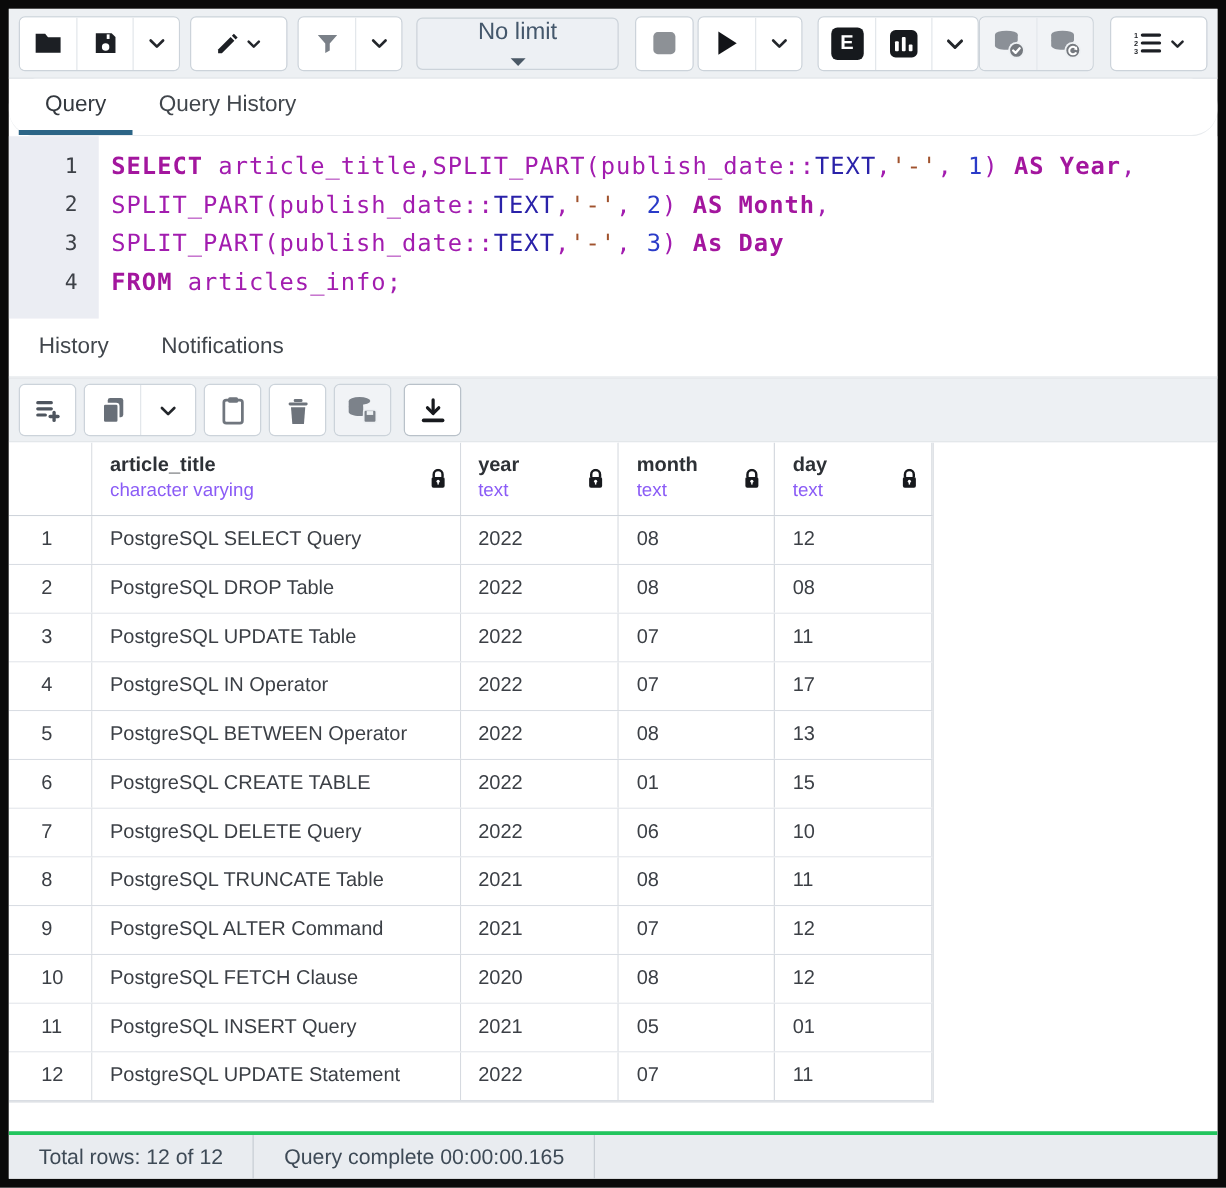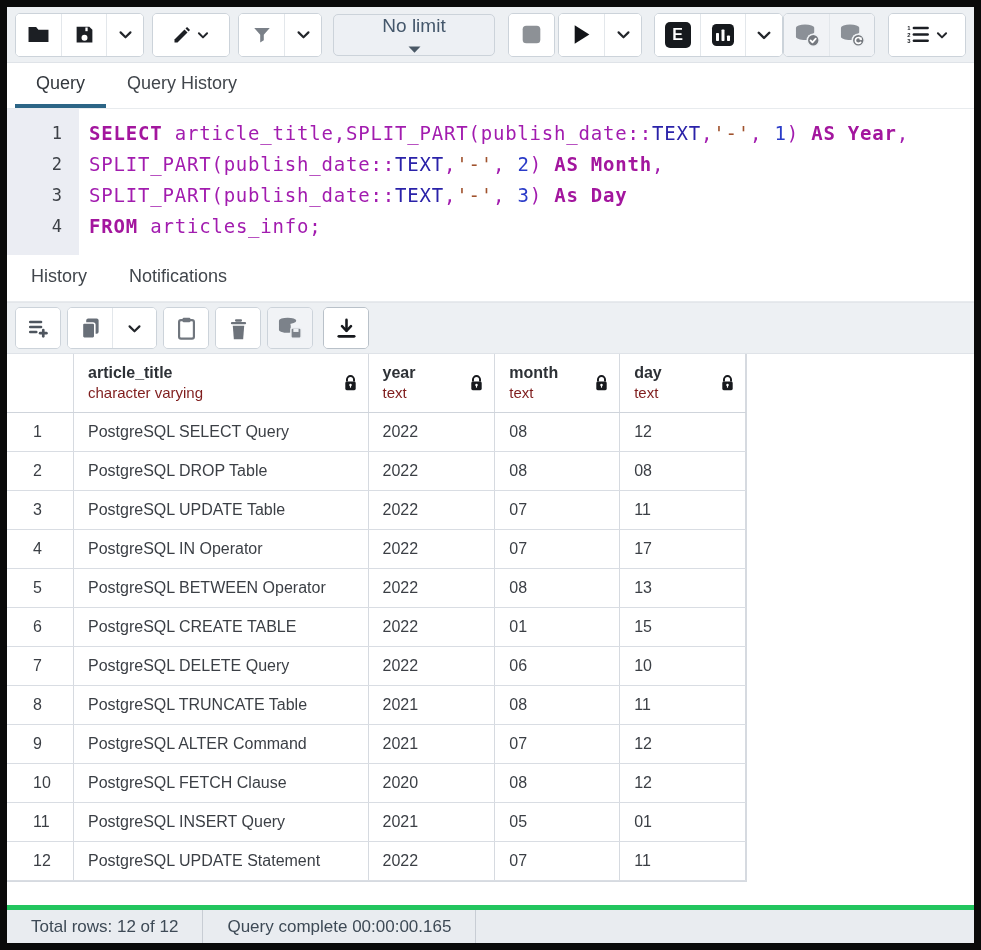--- a/index.html
+++ b/index.html
@@ -22,21 +22,21 @@
               border-radius:5px; display:flex; align-items:center; justify-content:space-between;
               padding:0 16px; cursor:pointer;flex-direction:column; }
   .dropdown .dd-label { font-size:19px; color:#44576b; }
   .badge-dark { width:26px; height:26px; background:#16191d; color:#fff; border-radius:5px;
                 display:flex; align-items:center; justify-content:center; font-weight:bold; font-size:16px; }
   .ml8{margin-left:8px;} .ml12{margin-left:12px;} .ml13{margin-left:13px;} .ml3{margin-left:3px;}
   .mla{margin-left:auto;}
 
   
   .tabbar { background:#fff; display:flex; padding-left:8px; border-bottom:1px solid #e8ebee; flex:0 0 auto; }
-  .qtabs { height:46px; }
+  .qtabs { height:46px;border-radius:21px; }
   .tab { display:flex; align-items:center; padding:0 21px; font-size:18px; color:#41464c;
          cursor:pointer; border-bottom:4px solid transparent; height:100%; }
   .tab.active { border-bottom-color:#2c6586; color:#33383e; }
   .rtabs { height:47px; }
   .rtabs .tab { padding:0 16px; margin-right:10px; }
 
   
   .editor { display:flex; background:#fff; height:146px; flex:0 0 auto; cursor:text; }
   .gutter { width:72px; background:#ebedf3; padding-top:9px; flex:0 0 auto; }
   .ln { height:31px; line-height:31px; text-align:right; padding-right:17px;
@@ -57,31 +57,31 @@
   .dtoolbar .tb-btn { height:40px; width:44px; }
   .dl-btn { border:1px solid #b9c1c9; }
 
   
   .grid-area { flex:1 1 auto; background:#fff; overflow:hidden; }
   .grid { width:740px; border-right:1px solid #d6dae0; border-bottom:1px solid #d6dae0; }
   .ghead { display:flex; height:59px; border-bottom:1px solid #cfd4db; }
   .gcorner { width:67px; flex:0 0 auto; border-right:1px solid #d6dae0; background:#fff; }
   .hcell { position:relative; border-right:1px solid #d6dae0; padding:8px 30px 6px 14px; background:#fff; cursor:pointer; }
   .hname { font-size:16px; font-weight:bold; color:#2d3136; line-height:21px; }
-  .htype { font-size:15px; color:#7f1d1d; line-height:20px; }
+  .htype { font-size:15px; color:#8b5cf6; line-height:20px; }
   .lock { position:absolute; right:11px; top:50%; transform:translateY(-50%); }
   .grow { display:flex; height:39px; border-bottom:1px solid #d9dde3; }
   .rnum { width:67px; flex:0 0 auto; border-right:1px solid #d6dae0; font-size:16px; color:#3b3f45;
           display:flex; align-items:center; padding-left:26px; background:#fff; cursor:pointer; }
   .gcell { border-right:1px solid #d6dae0; font-size:16px; color:#3b3f45;
            display:flex; align-items:center; padding-left:14px; background:#fff; cursor:pointer;
            white-space:nowrap; overflow:hidden; }
 
   
-  .statusbar { height:38px; background:#e9ecf0; border-top:5px solid #22c55e; display:flex;
+  .statusbar { height:38px; background:#e9ecf0; border-top:3px solid #22c55e; display:flex;
                align-items:center; flex:0 0 auto; font-size:17px; color:#3e4a56; }
   .seg { height:100%; display:flex; align-items:center; padding:0 24px; border-right:1px solid #c8cdd4; }
   svg { display:block; }
 </style>
 </head>
 <body>
 
 <div class="frame">
 
   <div class="toolbar">

